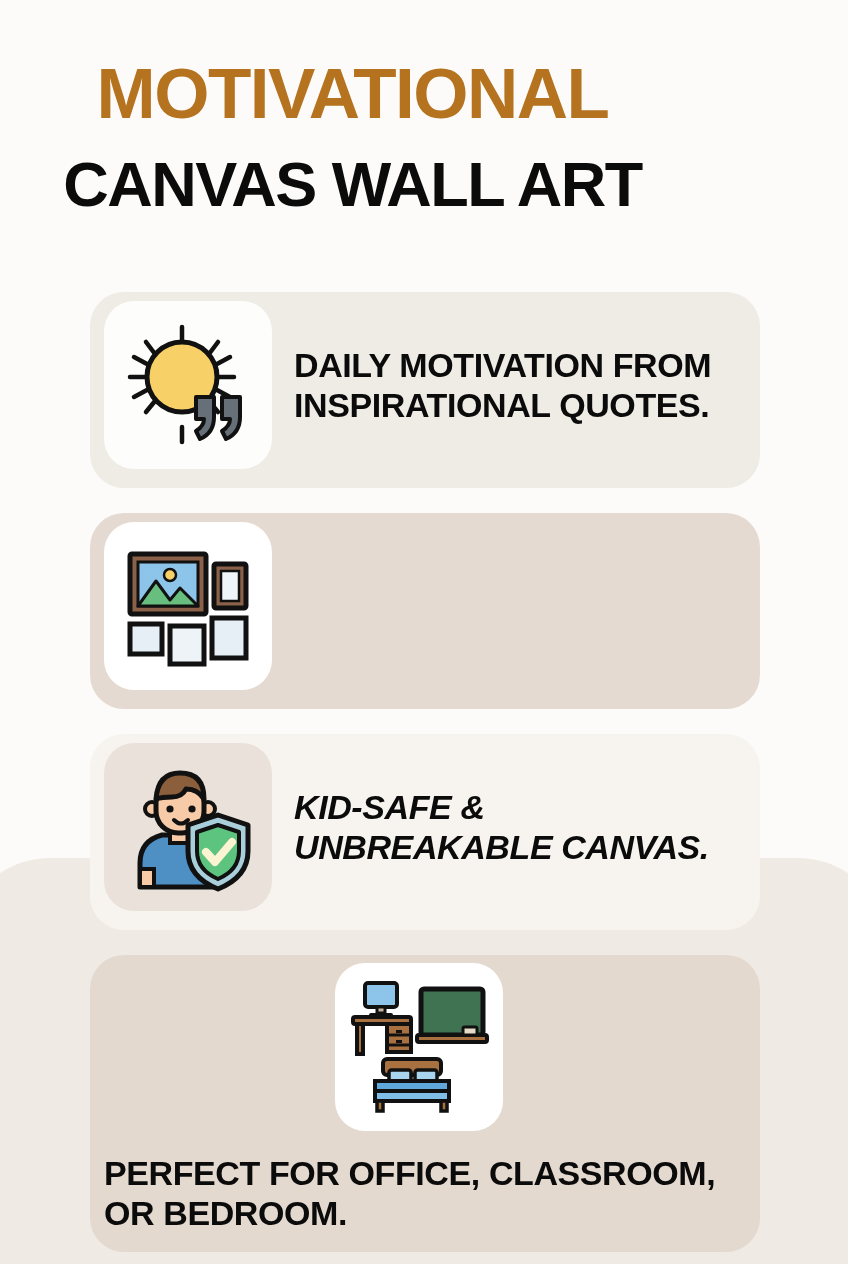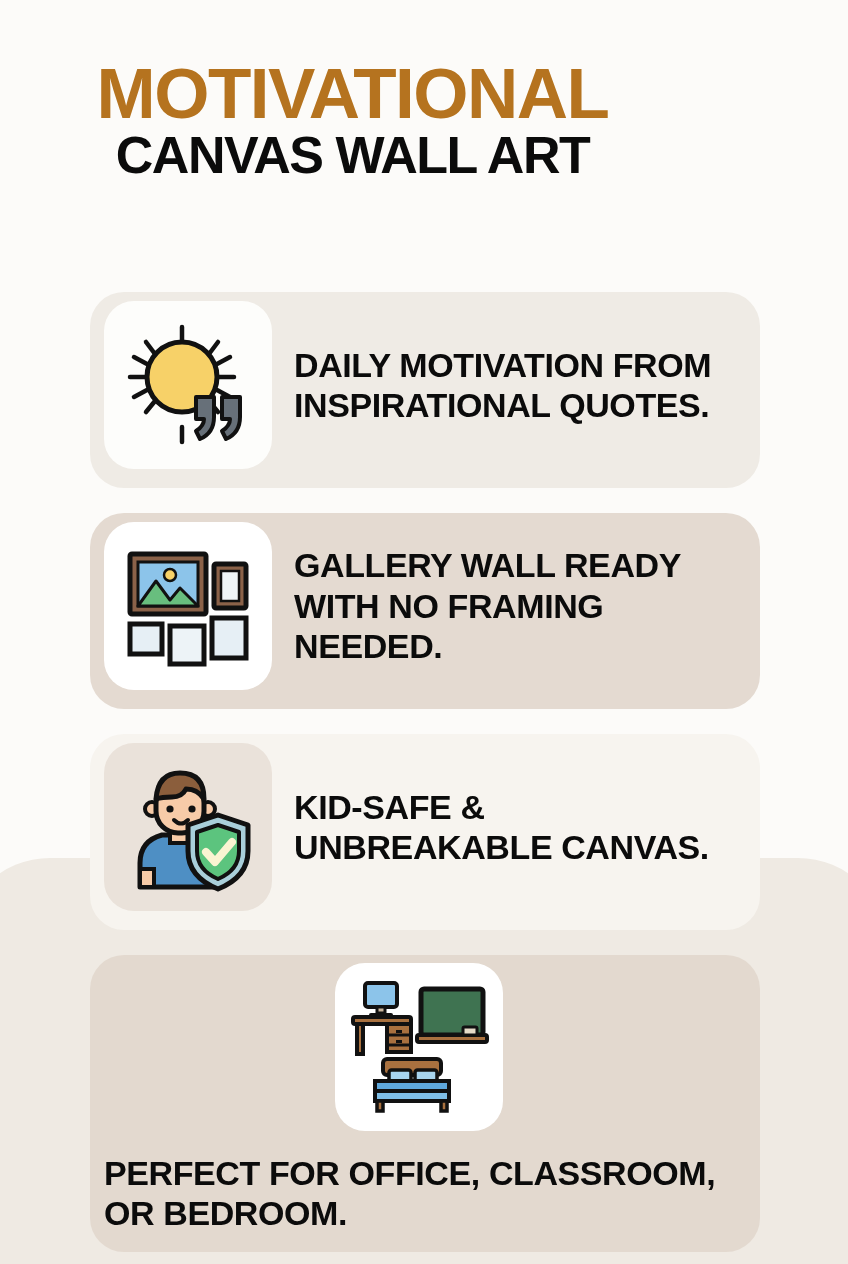--- a/index.html
+++ b/index.html
@@ -36,21 +36,22 @@
     letter-spacing:-1.5px;
     line-height:1.0;
     white-space:nowrap;
   }
   #title-top {
     color:#B5731F;
     font-size:71px;
   }
   #title-bottom {
     color:#0B0B0B;
-    font-size:52px;
+    font-size:63px;
+    margin-top:24px;
   }
 
   
   #cards {
     position:absolute;
     left:90px;
     top:292px;
     width:670px;
     display:flex;
     flex-direction:column;
@@ -86,21 +87,21 @@
     text-transform:uppercase;
   }
 
   
   .card-1 { background:#EFEBE5; }
   .card-1 .icon-tile { background:#FDFDFB; }
 
   .card-2 { background:#E4DAD1; }
   .card-2 .icon-tile { background:#FFFFFF; }
 
-  .card-3 { background:#F7F4EF; }
+  .card-3 { background:#F7F4EF;font-style:italic; }
   .card-3 .icon-tile { background:#EAE2DA; }
 
   .card-4 { background:#E3D9CF;flex-direction:column; }
   .card-4 .icon-tile { background:#FFFFFF; }
 </style>
 </head>
 <body>
 
 <div id="bg-slab"></div>
 
@@ -152,21 +153,20 @@
           <rect x="96" y="28" width="32" height="44" rx="2" fill="#8B6249" stroke="#111" stroke-width="5"></rect>
           <rect x="103" y="35" width="18" height="30" fill="#EFF5F8" stroke="#111" stroke-width="2.5"></rect>
 
           <rect x="12" y="88" width="32" height="30" fill="#E6EFF5" stroke="#111" stroke-width="5"></rect>
 
           <rect x="52" y="90" width="34" height="38" fill="#EDF3F7" stroke="#111" stroke-width="5"></rect>
 
           <rect x="94" y="82" width="34" height="40" fill="#E6EFF5" stroke="#111" stroke-width="5"></rect>
         </svg>
       </div>
-      <div class="card-text">GALLERY WALL READY WITH NO FRAMING NEEDED.</div>
     </div>
 
     <div class="card card-3">
       <div class="icon-tile">
         <svg width="140" height="140" viewBox="0 0 140 140">
 
           <path d="M22 130 v-24 q0 -22 22 -28 h34 q22 6 22 28 v24 Z" fill="#4E8FC4" stroke="#111" stroke-width="5" stroke-linejoin="round"></path>
 
           <path d="M22 112 h14 v18 h-14 z" fill="#F7CBA8" stroke="#111" stroke-width="4"></path>
 

